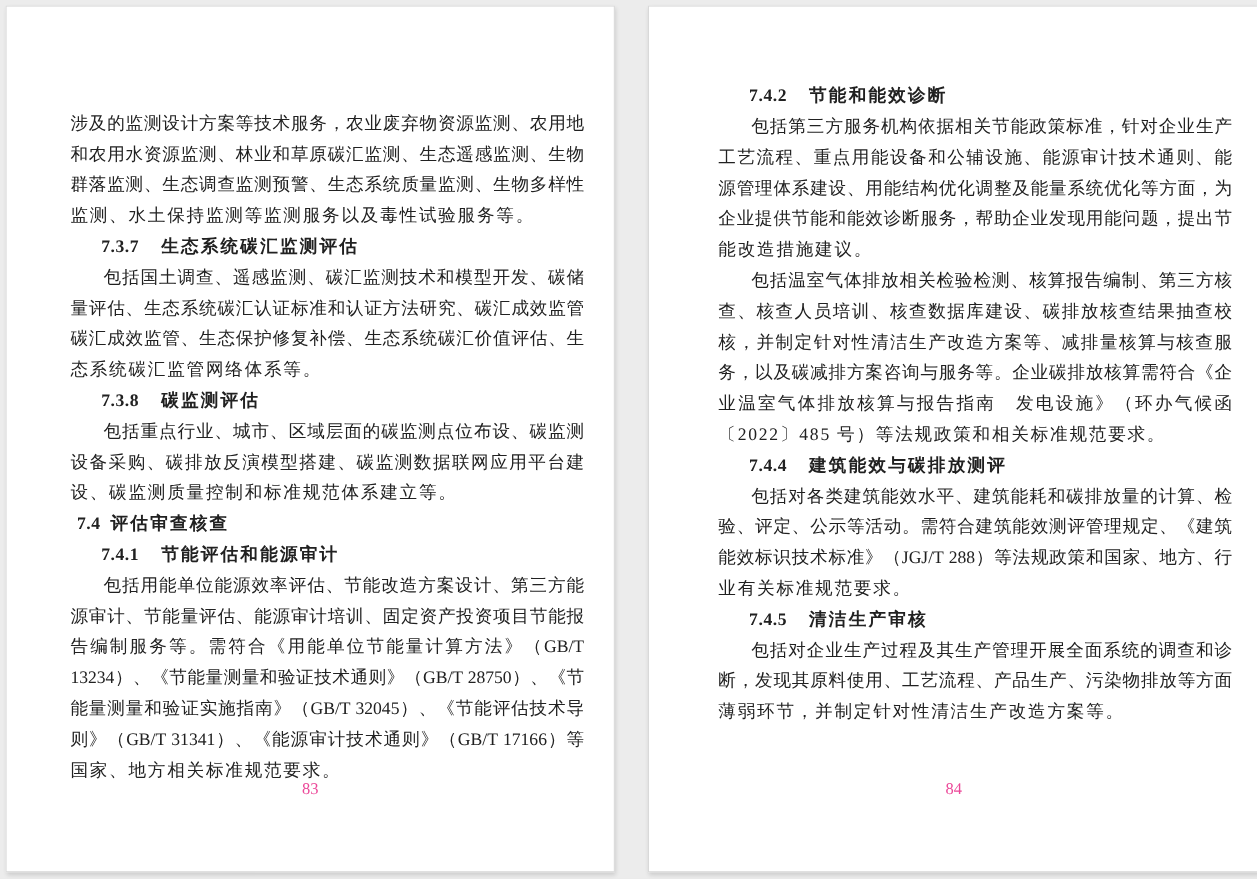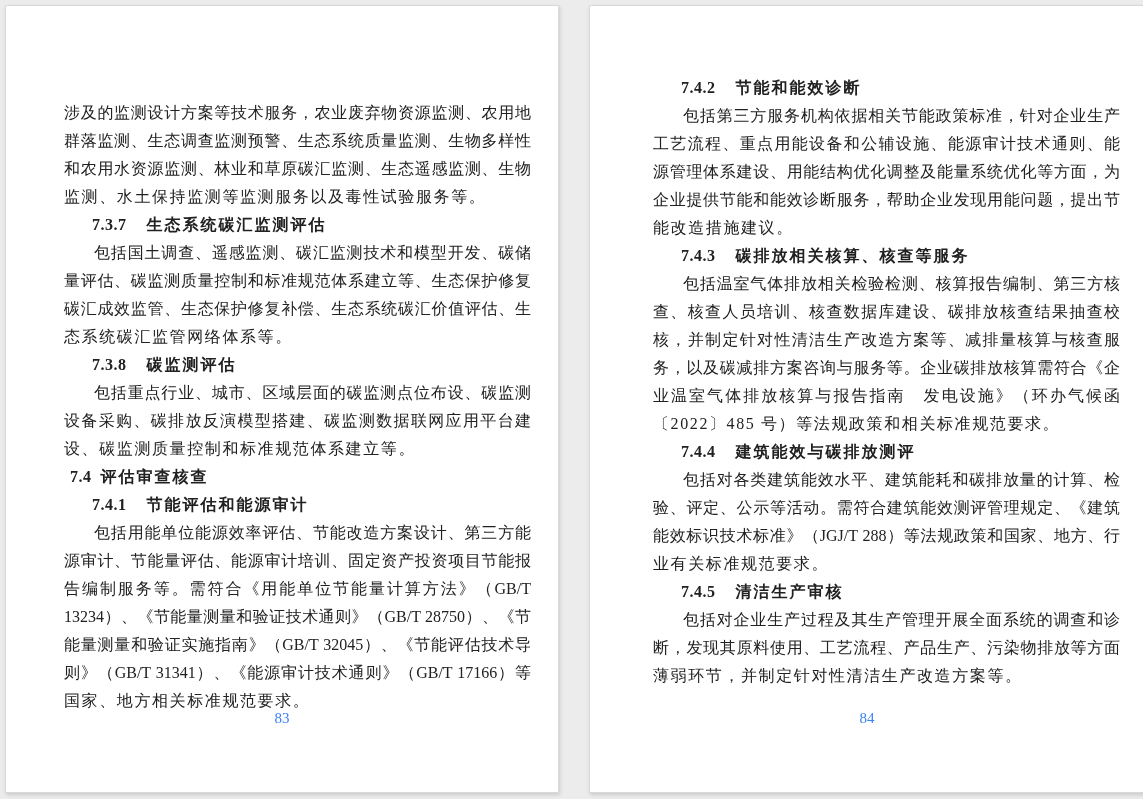--- a/index.html
+++ b/index.html
@@ -54,39 +54,39 @@
   .h3 .num { letter-spacing: 0.5px; margin-right: 20px; }
   .h2 .num { letter-spacing: 0.5px; margin-right: 9px; }
   .pagenum {
     position: absolute;
     top: 702px;
     left: 0;
     width: 100%;
     text-align: center;
     font-size: 15px;
     line-height: 20px;
-    color: #3b82f6;
+    color: #ec4899;
   }
 </style>
 </head>
 <body>
 
 <div class="canvas">
 
   <div class="page left">
     <div>
       <div class="line">涉及的监测设计方案等技术服务，农业废弃物资源监测、农用地</div>
+      <div class="line">和农用水资源监测、林业和草原碳汇监测、生态遥感监测、生物</div>
       <div class="line">群落监测、生态调查监测预警、生态系统质量监测、生物多样性</div>
-      <div class="line">和农用水资源监测、林业和草原碳汇监测、生态遥感监测、生物</div>
       <div class="line end">监测、水土保持监测等监测服务以及毒性试验服务等。</div>
 
       <div class="line h3"><span class="num">7.3.7</span><span>生态系统碳汇监测评估</span></div>
 
       <div class="line ind">包括国土调查、遥感监测、碳汇监测技术和模型开发、碳储</div>
-      <div class="line">量评估、碳监测质量控制和标准规范体系建立等、生态保护修复</div>
+      <div class="line">量评估、生态系统碳汇认证标准和认证方法研究、碳汇成效监管</div>
       <div class="line">碳汇成效监管、生态保护修复补偿、生态系统碳汇价值评估、生</div>
       <div class="line end">态系统碳汇监管网络体系等。</div>
 
       <div class="line h3"><span class="num">7.3.8</span><span>碳监测评估</span></div>
 
       <div class="line ind">包括重点行业、城市、区域层面的碳监测点位布设、碳监测</div>
       <div class="line">设备采购、碳排放反演模型搭建、碳监测数据联网应用平台建</div>
       <div class="line end">设、碳监测质量控制和标准规范体系建立等。</div>
 
       <div class="line h2"><span class="num">7.4</span><span>评估审查核查</span></div>
@@ -107,21 +107,20 @@
   <div class="page right">
     <div>
       <div class="line h3"><span class="num">7.4.2</span><span>节能和能效诊断</span></div>
 
       <div class="line ind">包括第三方服务机构依据相关节能政策标准，针对企业生产</div>
       <div class="line">工艺流程、重点用能设备和公辅设施、能源审计技术通则、能</div>
       <div class="line">源管理体系建设、用能结构优化调整及能量系统优化等方面，为</div>
       <div class="line">企业提供节能和能效诊断服务，帮助企业发现用能问题，提出节</div>
       <div class="line end">能改造措施建议。</div>
 
-      <div class="line h3"><span class="num">7.4.3</span><span>碳排放相关核算、核查等服务</span></div>
 
       <div class="line ind">包括温室气体排放相关检验检测、核算报告编制、第三方核</div>
       <div class="line">查、核查人员培训、核查数据库建设、碳排放核查结果抽查校</div>
       <div class="line">核，并制定针对性清洁生产改造方案等、减排量核算与核查服</div>
       <div class="line">务，以及碳减排方案咨询与服务等。企业碳排放核算需符合《企</div>
       <div class="line">业温室气体排放核算与报告指南　发电设施》（环办气候函</div>
       <div class="line end">〔2022〕485 号）等法规政策和相关标准规范要求。</div>
 
       <div class="line h3"><span class="num">7.4.4</span><span>建筑能效与碳排放测评</span></div>
 

